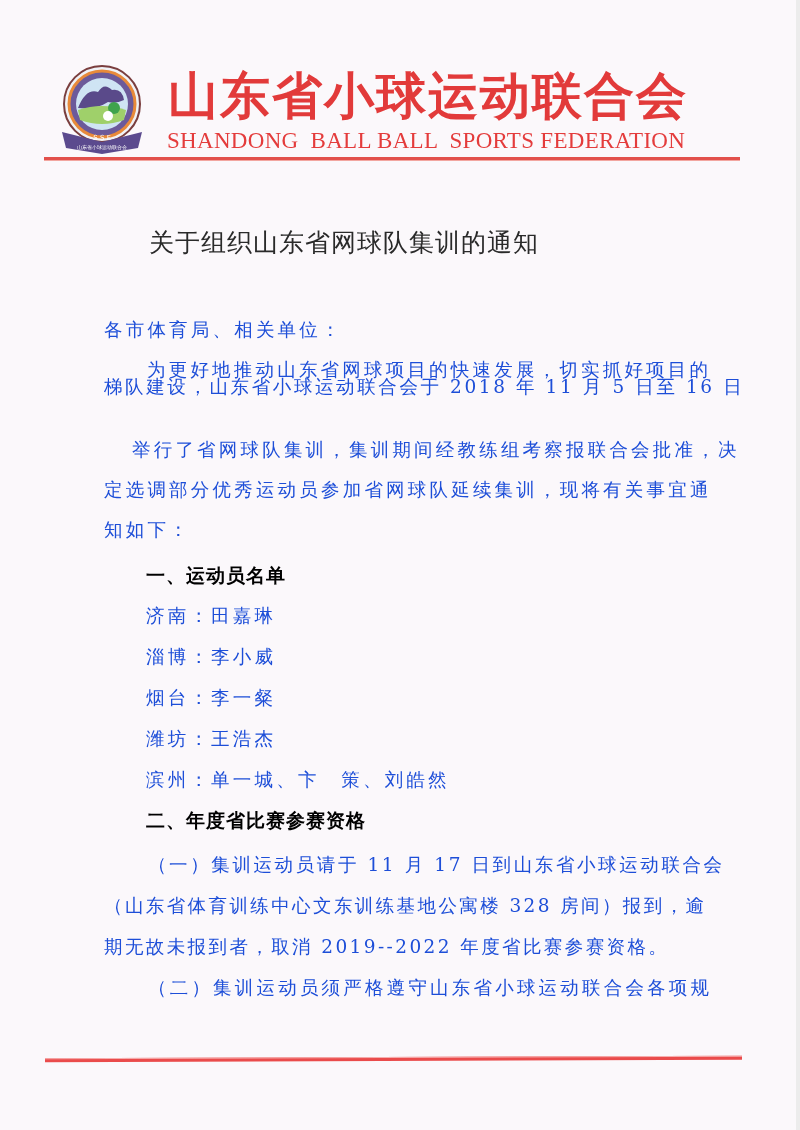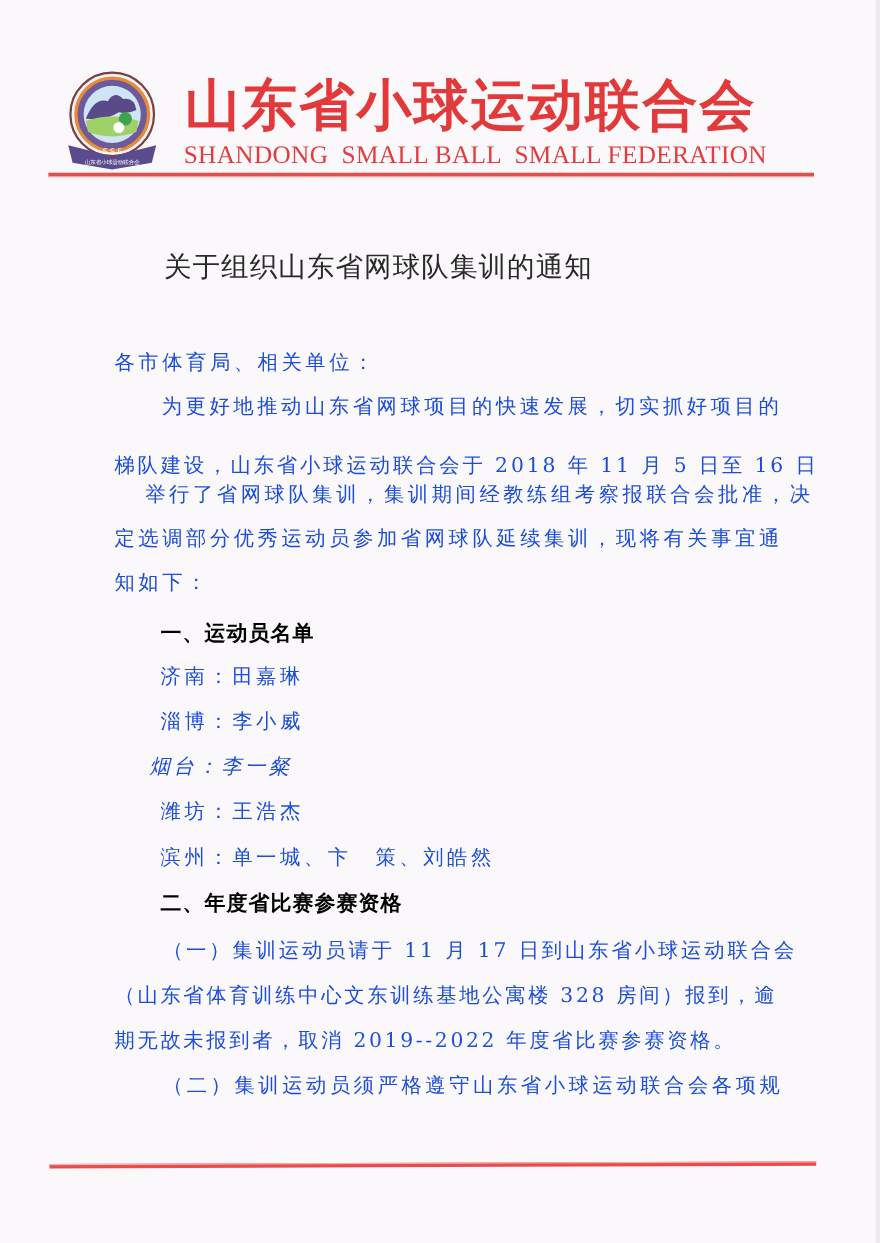--- a/index.html
+++ b/index.html
@@ -57,42 +57,42 @@
     <path d="M26 48 Q34 28 46 32 Q52 22 60 30 Q70 28 72 40 Q64 44 56 42 Q44 50 26 48Z" fill="#5a4a8a"></path>
     <path d="M26 50 Q50 42 74 50 L72 60 Q50 68 28 60Z" fill="#9fd06a"></path>
     <circle cx="62" cy="48" r="6" fill="#3fa34d"></circle>
     <circle cx="56" cy="56" r="5" fill="#ffffff"></circle>
     <path d="M10 72 L50 82 L90 72 L86 88 L50 94 L14 88Z" fill="#5b4a8e"></path>
     <text x="50" y="80" font-size="7" fill="#ffffff" text-anchor="middle" font-family="DejaVu Sans, sans-serif">S S F</text>
     <text x="50" y="89" font-size="5" fill="#ffffff" text-anchor="middle" font-family="DejaVu Sans, sans-serif">山东省小球运动联合会</text>
   </svg>
 </div>
 <div class="org-cn">山东省小球运动联合会</div>
-<div class="org-en">SHANDONG  SMALL BALL  SMALL FEDERATION</div>
+<div class="org-en">SHANDONG  BALL BALL  SPORTS FEDERATION</div>
 <div class="rule-top"></div>
 
 <div class="title">关于组织山东省网球队集训的通知</div>
 
 <div class="text" style="left:104px; top:317px;">各市体育局、相关单位：</div>
 
 <div class="text" style="left:147px; top:357px;">为更好地推动山东省网球项目的快速发展，切实抓好项目的</div>
-<div class="text" style="left:104px; top:411px; letter-spacing:2.6px;">梯队建设，山东省小球运动联合会于 2018 年 11 月 5 日至 16 日</div>
+<div class="text" style="left:104px; top:374px; letter-spacing:2.6px;">梯队建设，山东省小球运动联合会于 2018 年 11 月 5 日至 16 日</div>
 <div class="text" style="left:104px; top:437px;margin-left:28px;">举行了省网球队集训，集训期间经教练组考察报联合会批准，决</div>
 <div class="text" style="left:104px; top:477px;">定选调部分优秀运动员参加省网球队延续集训，现将有关事宜通</div>
 <div class="text" style="left:104px; top:517px;">知如下：</div>
 
 <div class="heading" style="left:146px; top:563px;">一、运动员名单</div>
 
 <div class="text" style="left:146px; top:603px;">
   <span>济南：</span><span>田嘉琳</span>
 </div>
 <div class="text" style="left:146px; top:644px;">
   <span>淄博：</span><span>李小威</span>
 </div>
-<div class="text" style="left:136px; top:685px;font-style:italic;">
+<div class="text" style="left:146px; top:685px;">
   <span>烟台：</span><span>李一粲</span>
 </div>
 <div class="text" style="left:146px; top:726px;">
   <span>潍坊：</span><span>王浩杰</span>
 </div>
 <div class="text" style="left:146px; top:767px;">
   <span>滨州：</span><span>单一城、卞　策、刘皓然</span>
 </div>
 
 <div class="heading" style="left:146px; top:808px;">二、年度省比赛参赛资格</div>

